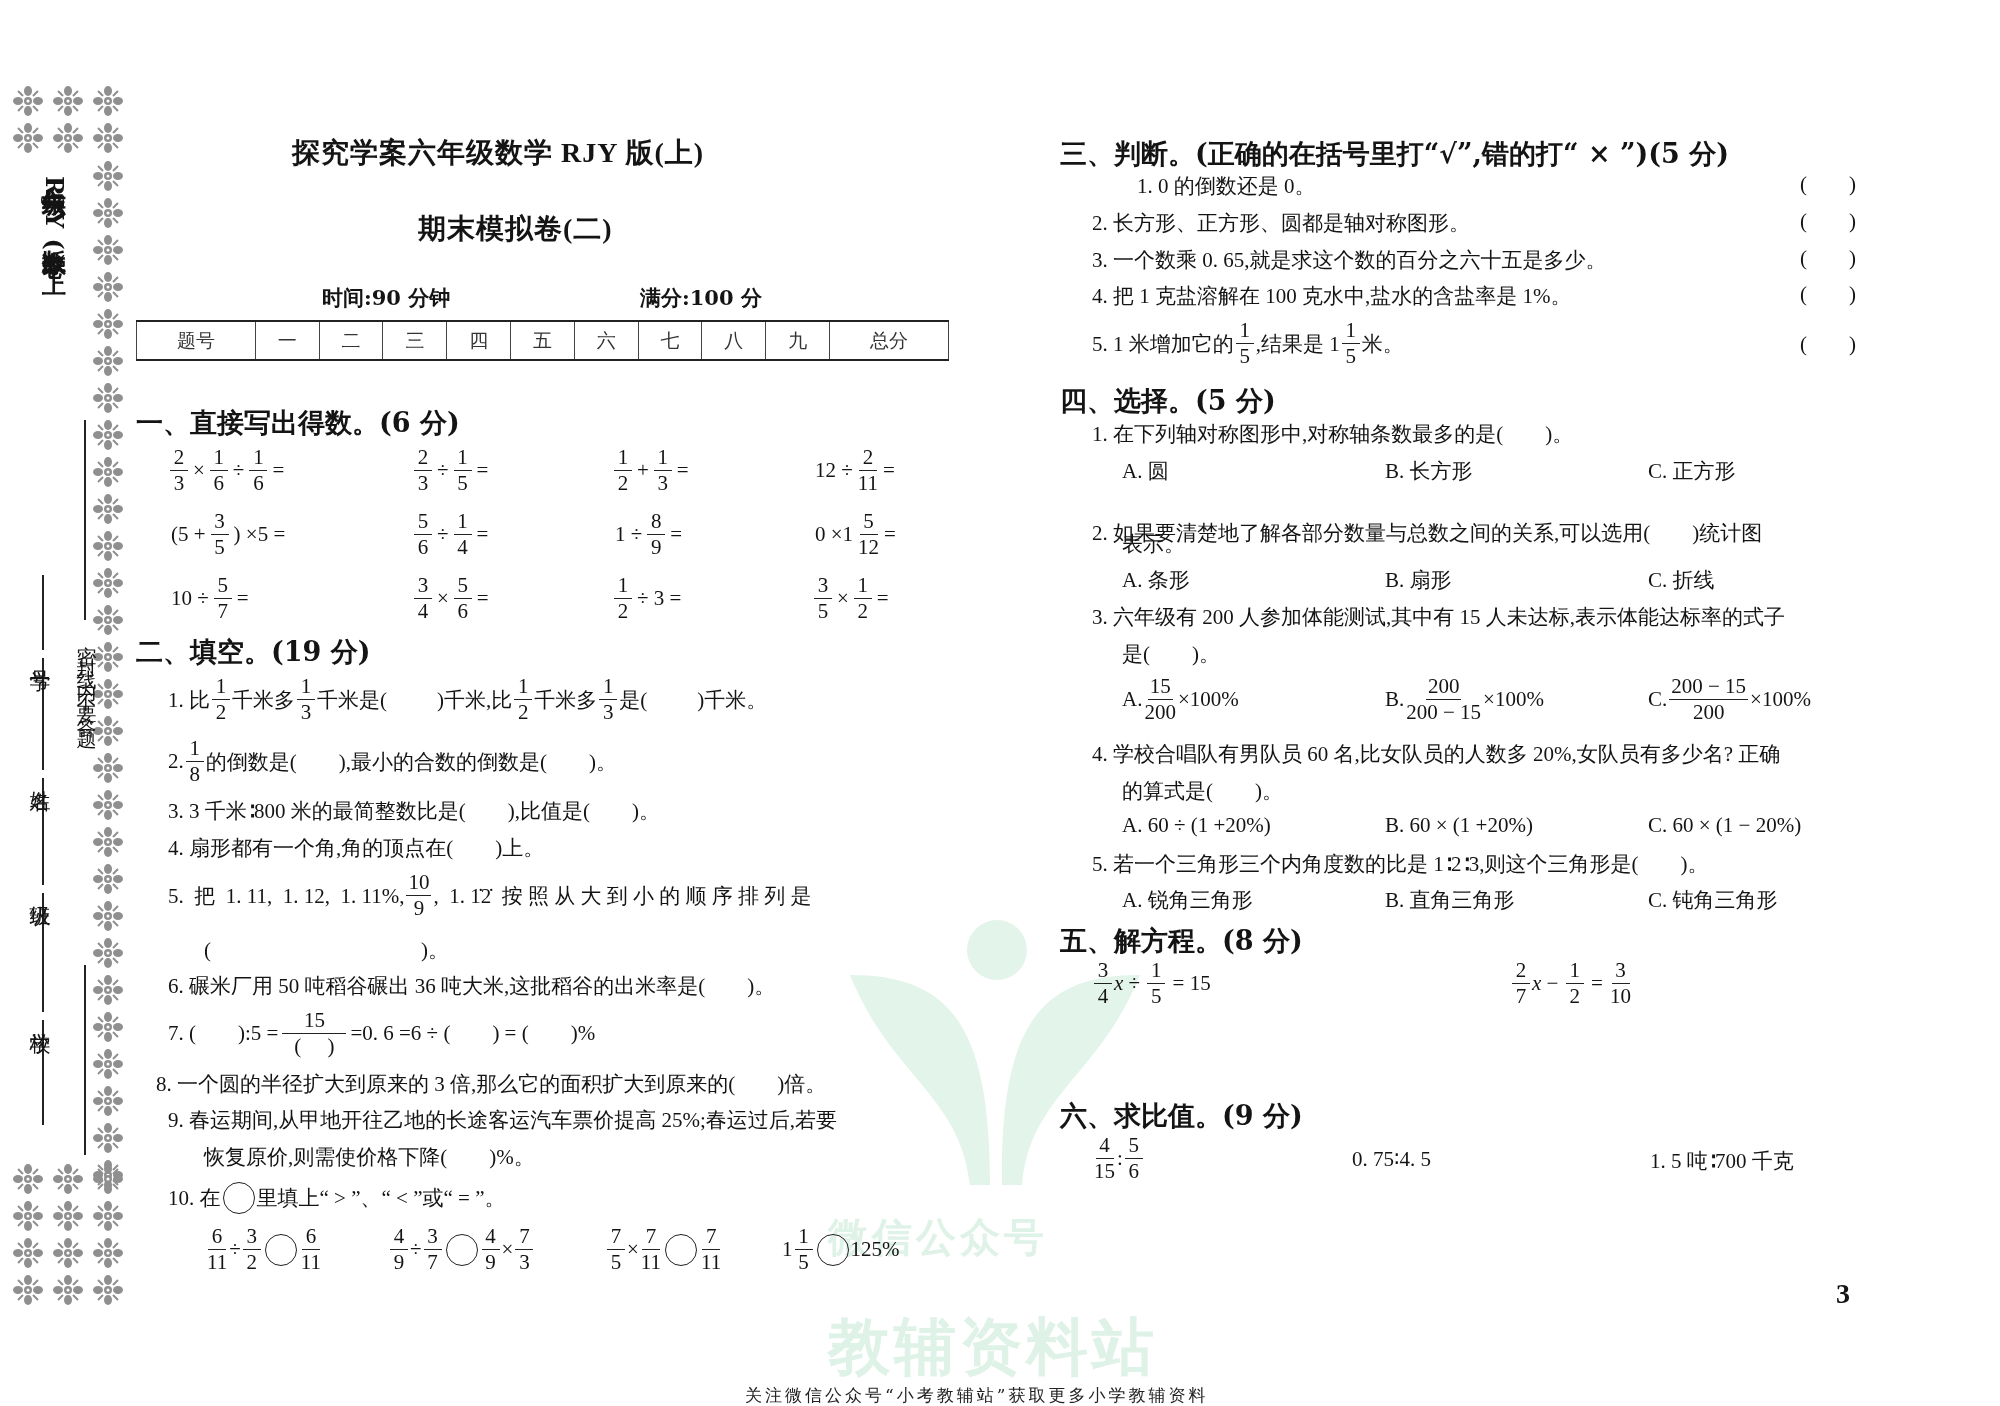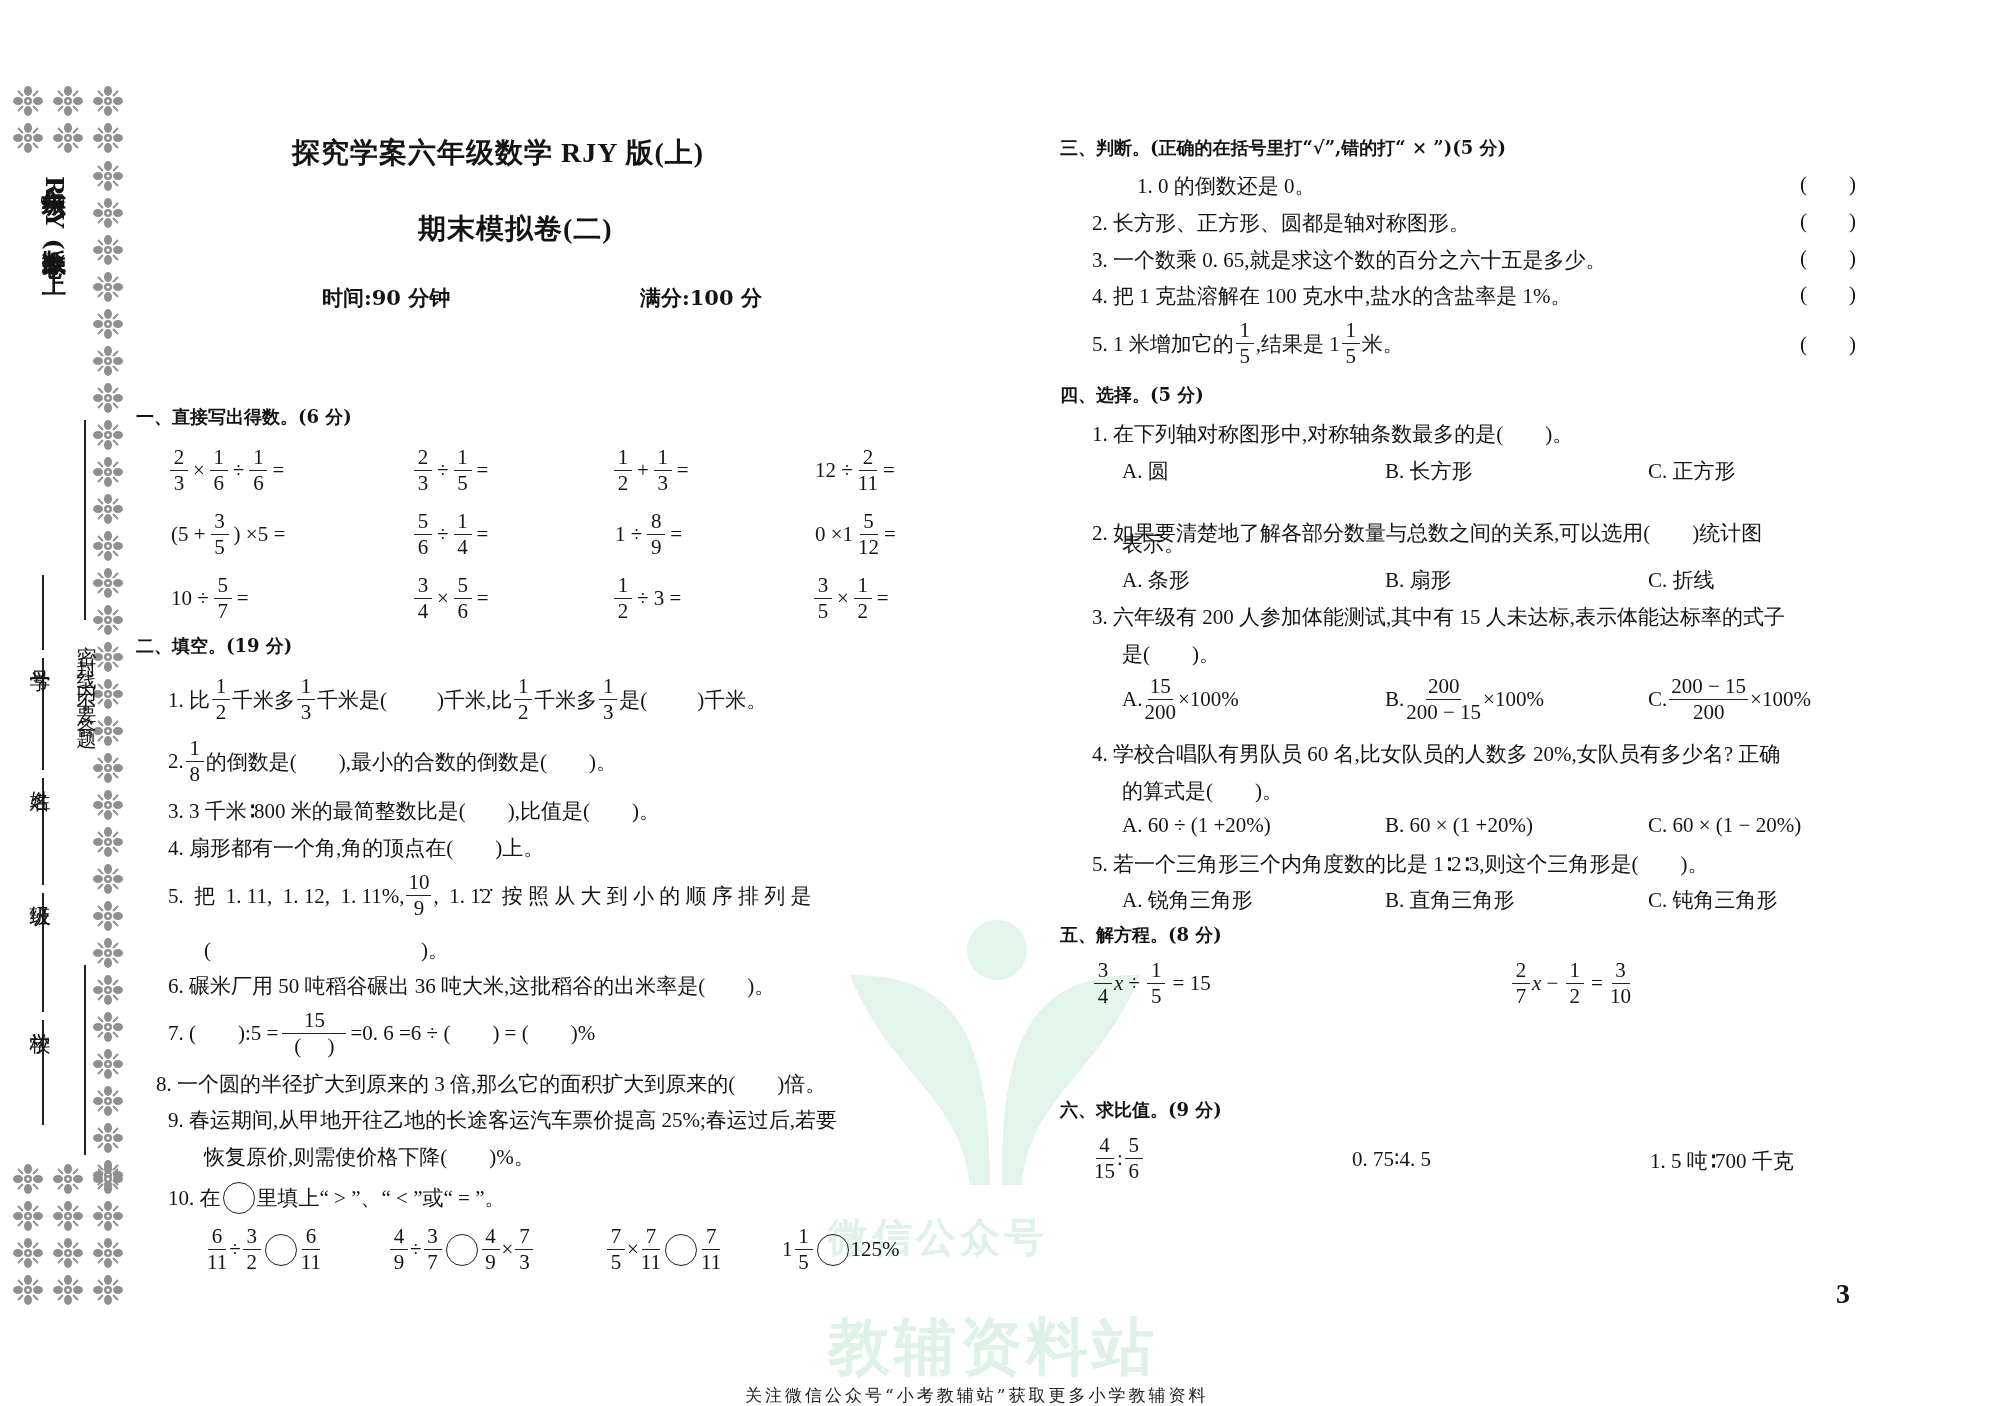--- a/index.html
+++ b/index.html
@@ -2,21 +2,21 @@
 <html><head>
 <meta charset="utf-8">
 <style>
   html, body { margin:0; padding:0; }
   body { width:2000px; height:1406px; position:relative; background:#ffffff; overflow:hidden;
          font-family:"DejaVu Serif","Liberation Serif",serif; color:#141414; }
   .abs { position:absolute; white-space:nowrap; }
   .serif { font-family:"Liberation Serif","DejaVu Serif",serif; }
   .title { font-size:28px; font-weight:bold; letter-spacing:1px; }
   .meta { font-size:21px; font-weight:bold; }
-  .sec { font-size:18px; font-weight:bold; }
+  .sec { font-size:27px; font-weight:bold; }
   .q { font-size:21px; }
   
   .frac { display:inline-flex; flex-direction:column; align-items:center; vertical-align:middle; line-height:1; margin:0 2px; }
   .frac .n { padding:0 2px 2px 2px; border-bottom:1.3px solid #222; min-width:14px; text-align:center; }
   .frac .d { padding-top:2px; text-align:center; }
   .fl { display:inline-flex; align-items:center; font-size:21px; }
   .circle { display:inline-block; width:30px; height:30px; border:1.5px solid #222; border-radius:50%; vertical-align:middle; margin:0 2px; }
   
   table.score { position:absolute; left:136px; top:320px; width:813px; border-collapse:collapse; border-top:2.5px solid #222; border-bottom:2.5px solid #222; }
   table.score td { border:1.3px solid #444; height:35px; text-align:center; font-size:19px; color:#333; font-family:"DejaVu Sans",sans-serif; }
@@ -558,20 +558,33 @@
 <div class="watermark-text" style="left:828px;top:1210px;font-size:40px;">微信公众号</div>
 <div class="watermark-text" style="left:828px;top:1305px;font-size:62px;">教辅资料站</div>
 
 <div class="abs title serif" style="left:292px;top:134px;">探究学案六年级数学 RJY 版(上)</div>
 <div class="abs title serif" style="left:418px;top:210px;">期末模拟卷(二)</div>
 <div class="abs meta" style="left:322px;top:284px;">时间:90 分钟</div>
 <div class="abs meta" style="left:640px;top:284px;">满分:100 分</div>
 
 <table class="score">
   <tbody>
+      <tr>
+    <td>题号</td>
+    <td>一</td>
+    <td>二</td>
+    <td>三</td>
+    <td>四</td>
+    <td>五</td>
+    <td>六</td>
+    <td>七</td>
+    <td>八</td>
+    <td>九</td>
+    <td>总分</td>
+  </tr>
 </tbody>
   </table>
 
 <div class="abs sec" style="left:136px;top:405px;">一、直接写出得数。(6 分)</div>
 <div id="s1grid">
     <div class="abs fl serif" style="left: 168px; top: 447px;">
       <span class="frac">
         <span class="n">2</span>
         <span class="d">3</span>
       </span>

